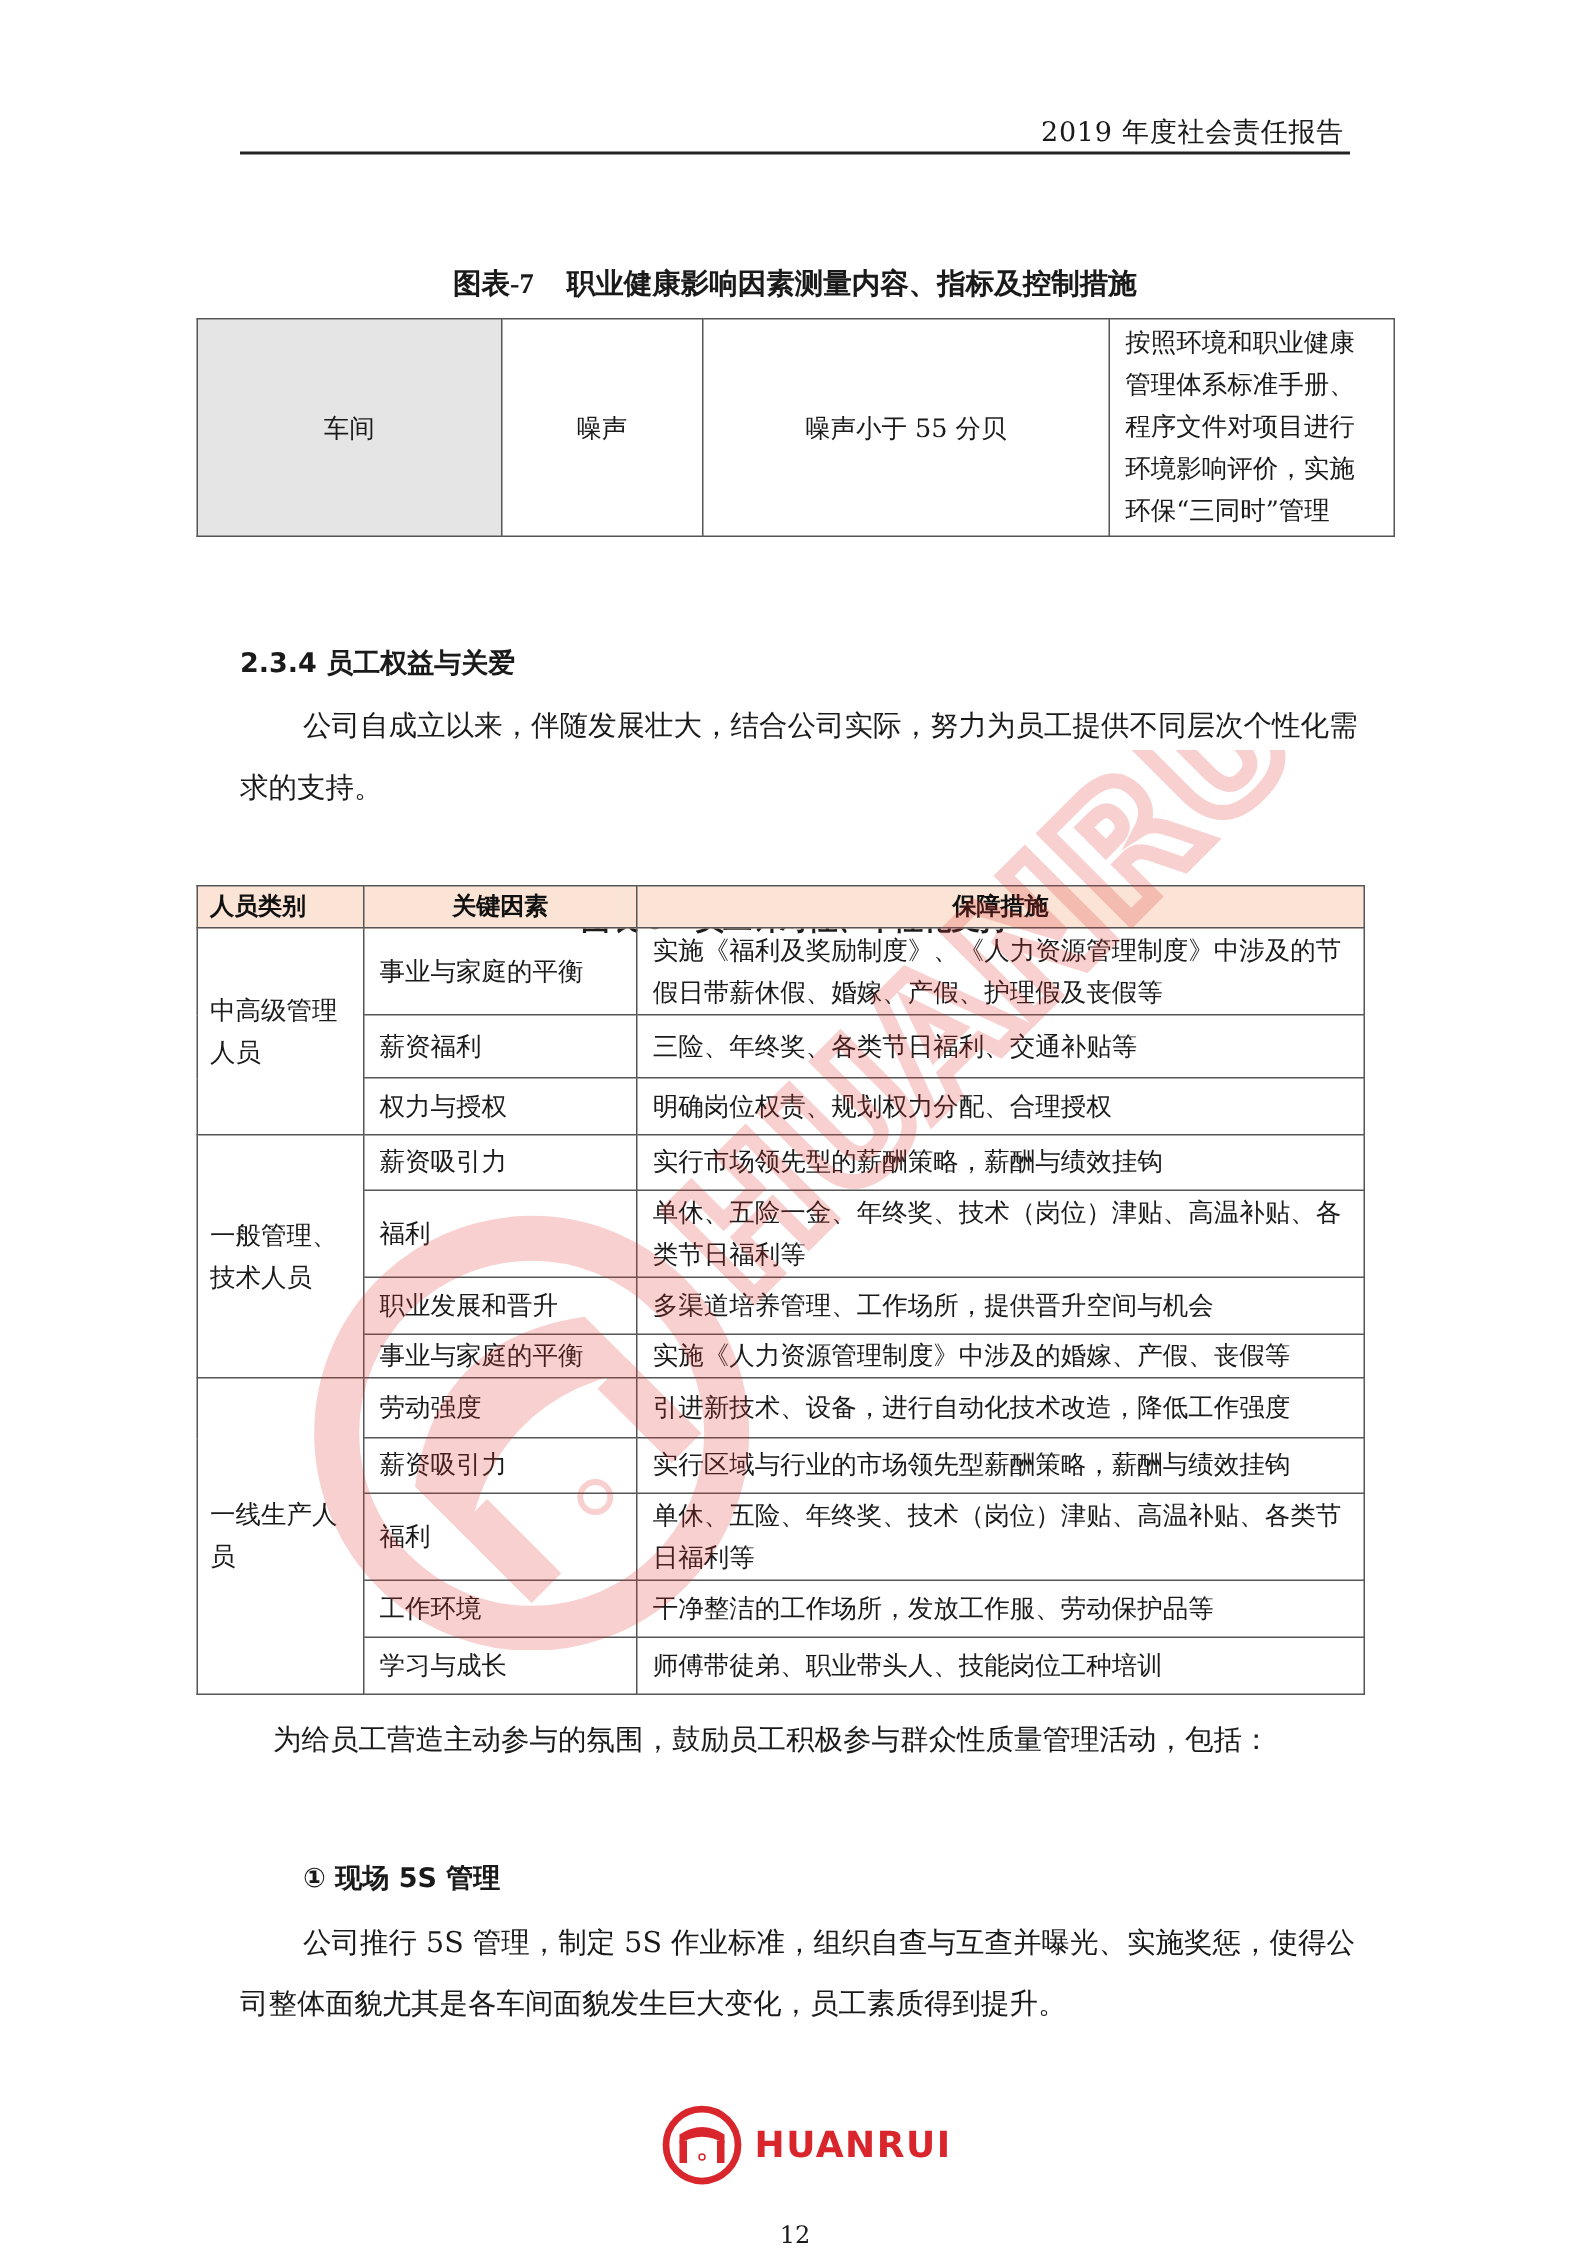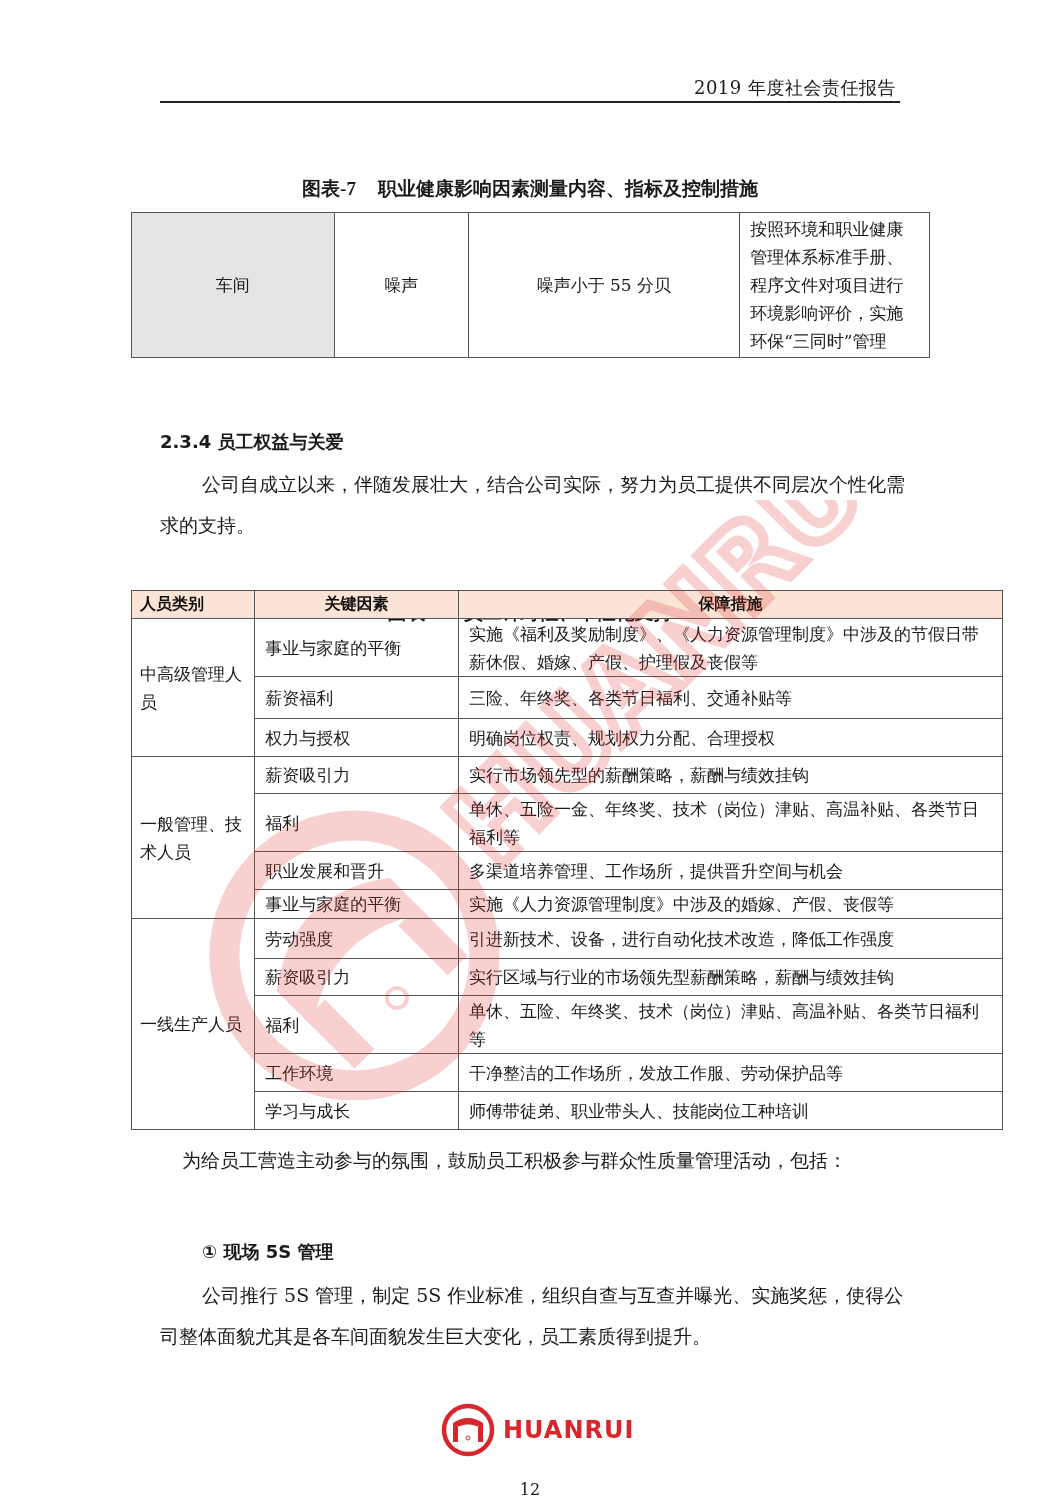--- a/index.html
+++ b/index.html
@@ -15,21 +15,21 @@
   table { border-collapse: collapse; position: absolute; }
   td, th { border: 1px solid #555; font-weight: normal; }
   th { background: #fbe4d5; font-family: "DejaVu Sans", "Liberation Sans", sans-serif; font-weight: bold; color: #111; }
 
   #t7 { left: 131px; top: 212px; width: 799px; font-size: 17px; }
   #t7 th { height: 41px; font-size: 17px; }
   #t7 td { text-align: center; height: 138px; }
   #t7 td.gray { background: #e5e5e5; }
   #t7 td.measure { text-align: left; padding: 2px 10px; line-height: 28px; font-size: 17px; }
 
-  #t8 { left: 131px; top: 590px; width: 872px; font-size: 17px; z-index: 1; }
+  #t8 { left: 131px; top: 590px; width: 779px; font-size: 17px; z-index: 1; }
   #t8 th { height: 27px; font-size: 16px; padding: 0; }
   #t8 th.left { text-align: left; padding-left: 8px; }
   #t8 td { padding: 0 10px; line-height: 28px; }
   #t8 td.cat { vertical-align: middle; padding-left: 8px; }
   #t8 tr.group-start td { border-top: 1.5px solid #333; }
 
   .section-head { position: absolute; left: 160px; top: 430px; font-size: 18px;
                   font-family: "DejaVu Sans", "Liberation Sans", sans-serif; font-weight: bold; }
   .para { position: absolute; left: 160px; width: 760px; font-size: 19px; line-height: 41px; }
   .para .indent { display: inline-block; width: 42px; }

